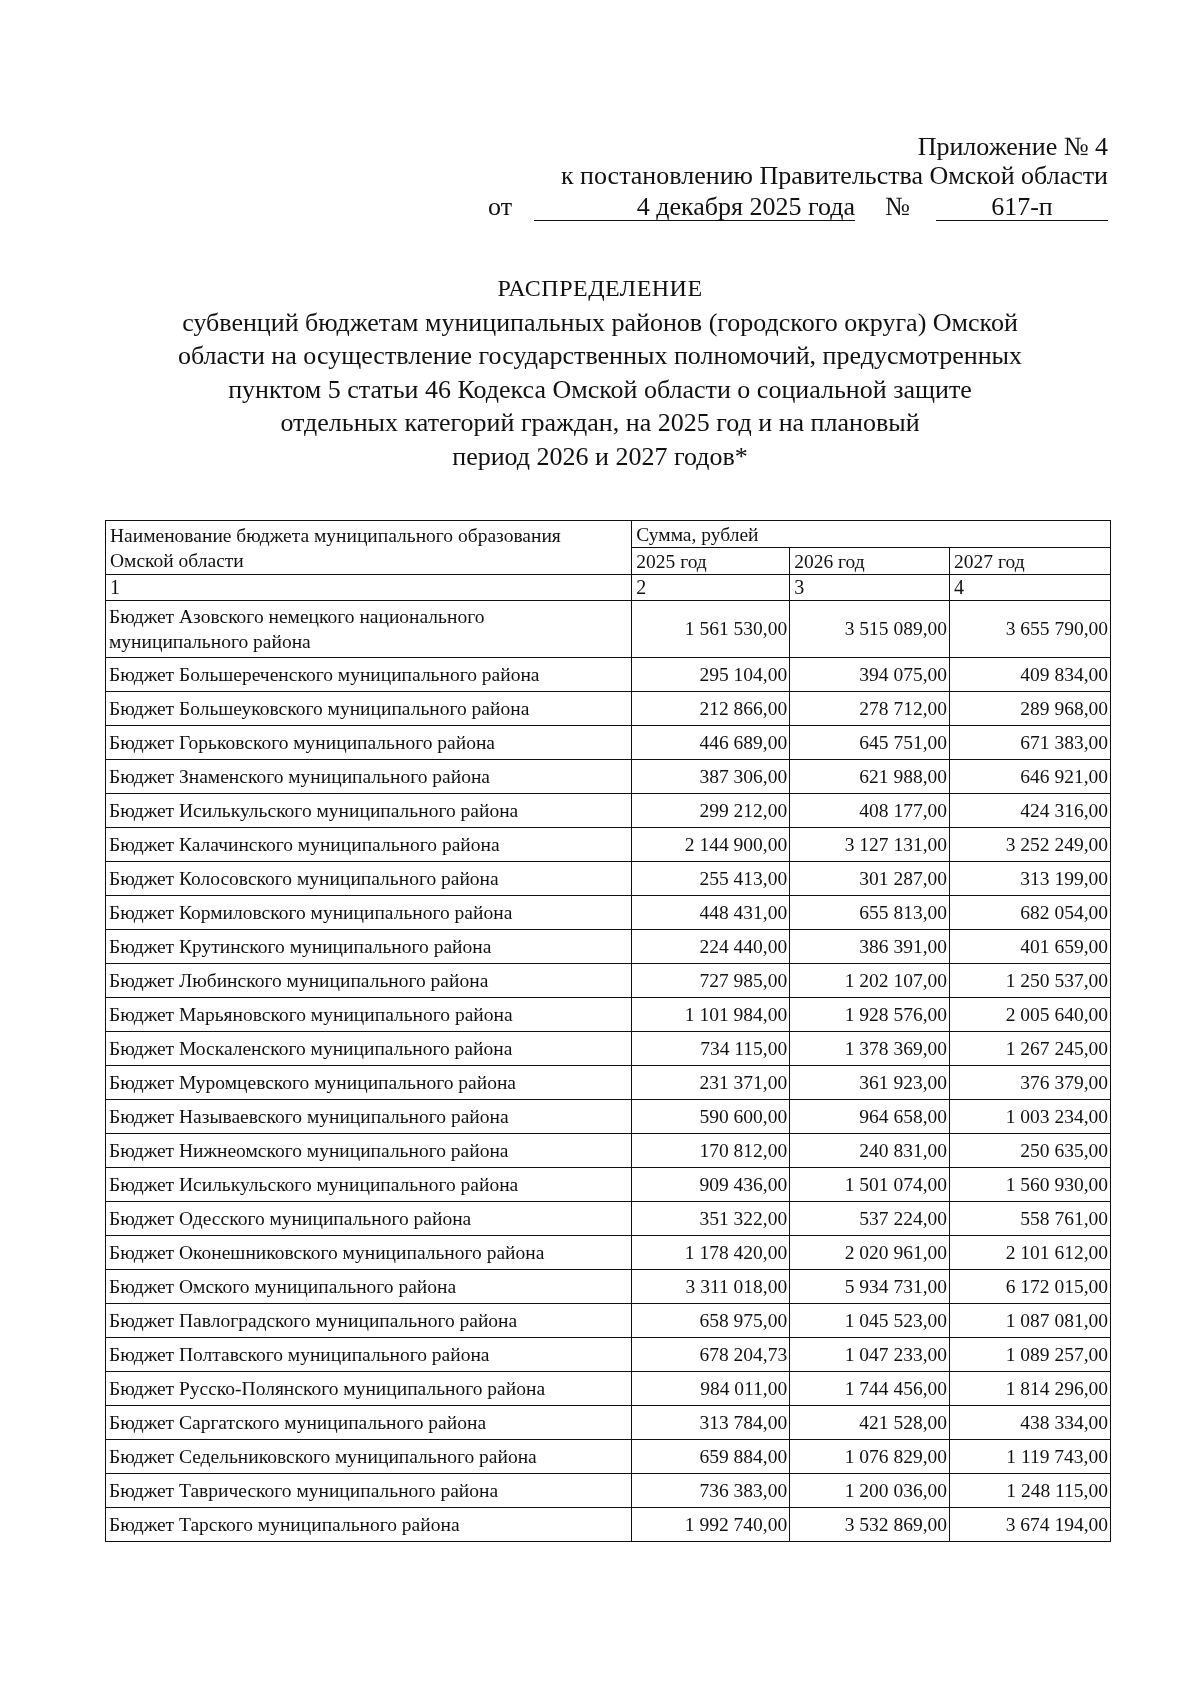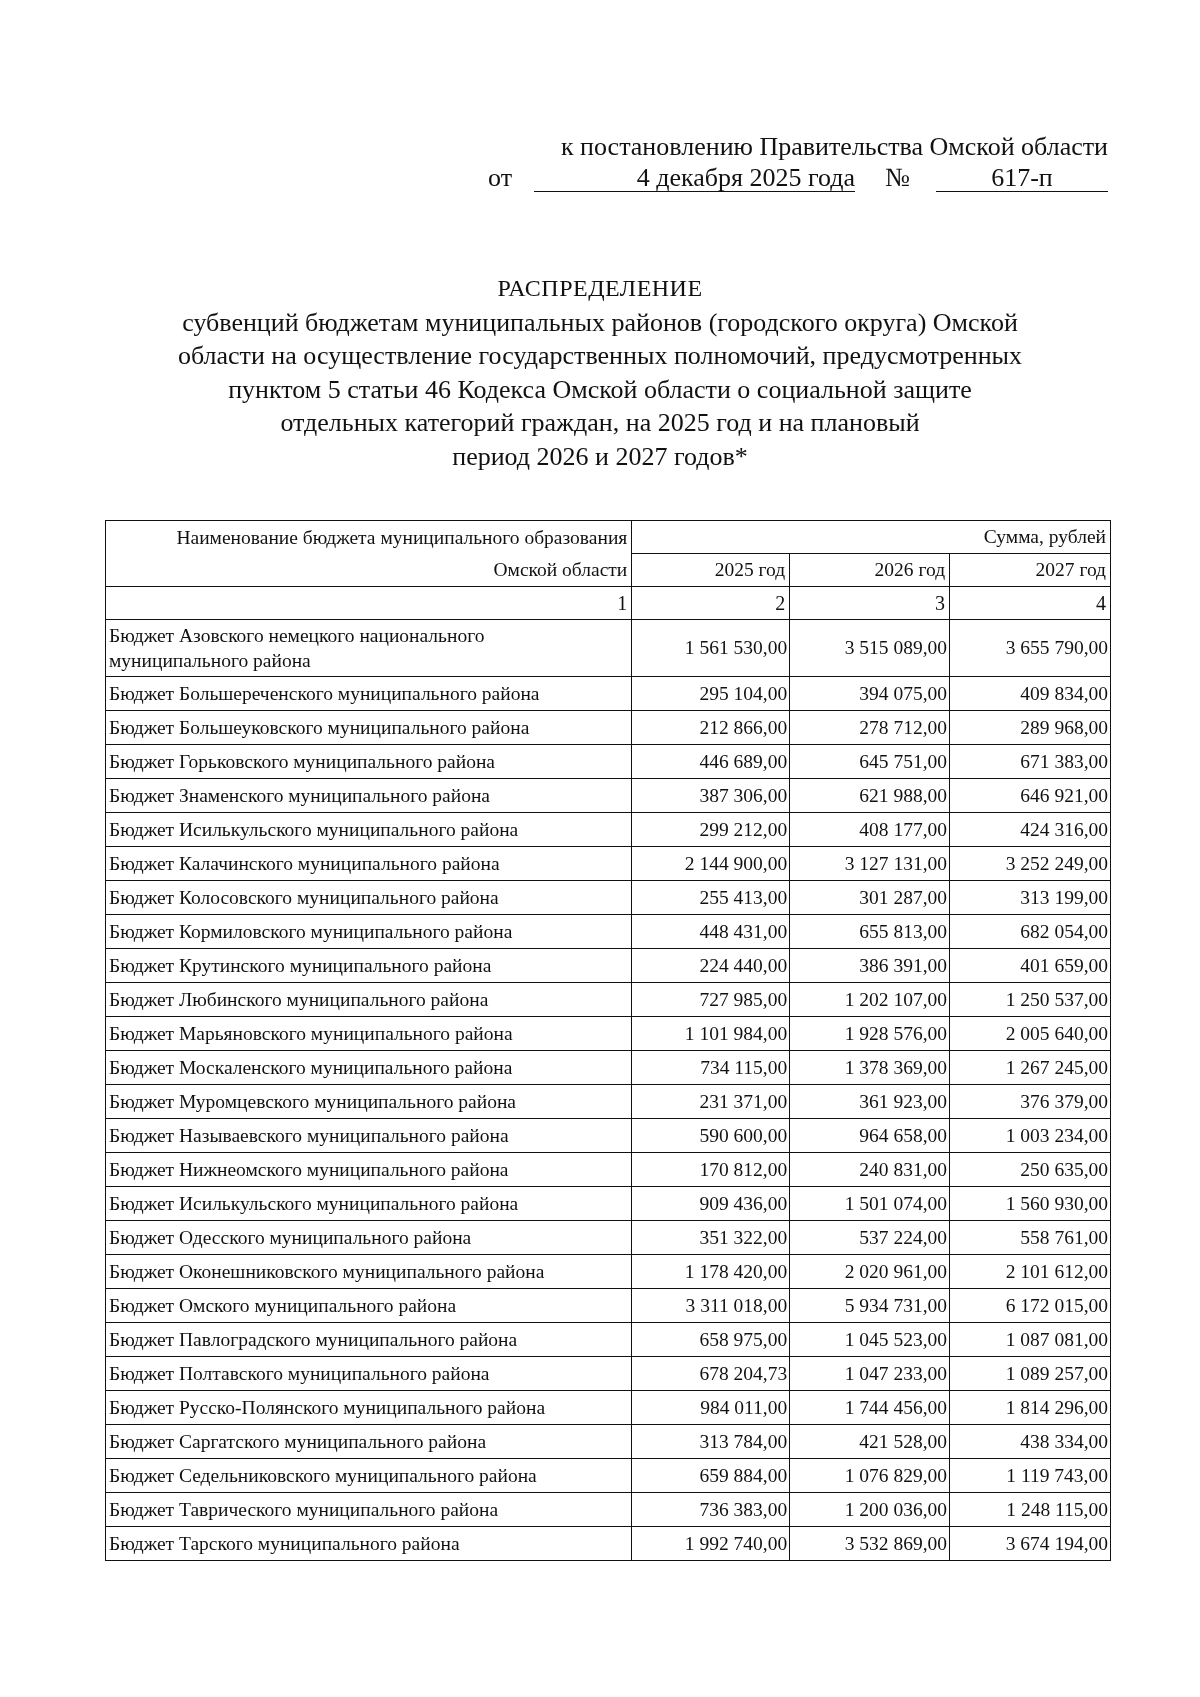--- a/index.html
+++ b/index.html
@@ -69,22 +69,22 @@
       border-collapse: collapse;
       font-size: 19.5px;
     }
     table.dist td, table.dist th {
       border: 1.5px solid #111;
       padding: 0 4px;
       font-weight: normal;
       vertical-align: middle;
     }
     table.dist th {
-      text-align: right;
-      line-height: 32px;
+      text-align: left;
+      line-height: 25px;
     }
     table.dist .h1 th { height: 26px; }
     table.dist .h2 th { height: 26px; }
     table.dist .h3 th { height: 24px; font-size: 20px; }
     table.dist td.name {
       text-align: left;
       line-height: 25px;
       font-size: 19.5px;
       padding-left: 3px;
     }
@@ -98,20 +98,21 @@
     table.dist tr.row.tall td { height: 56px; }
     col.c-name { width: 527px; }
     col.c-y1 { width: 158px; }
     col.c-y2 { width: 160px; }
     col.c-y3 { width: 161px; }
   </style>
 </head>
 <body>
 
 <div class="appendix">
+  <div class="line">Приложение № 4</div>
   <div class="line">к постановлению Правительства Омской области</div>
   <div class="ref-line">
     <span class="lbl">от</span>
     <span class="date">4 декабря 2025 года</span>
     <span class="num-sign">№</span>
     <span class="num">617-п</span>
   </div>
 </div>
 
 <div class="title-block">

